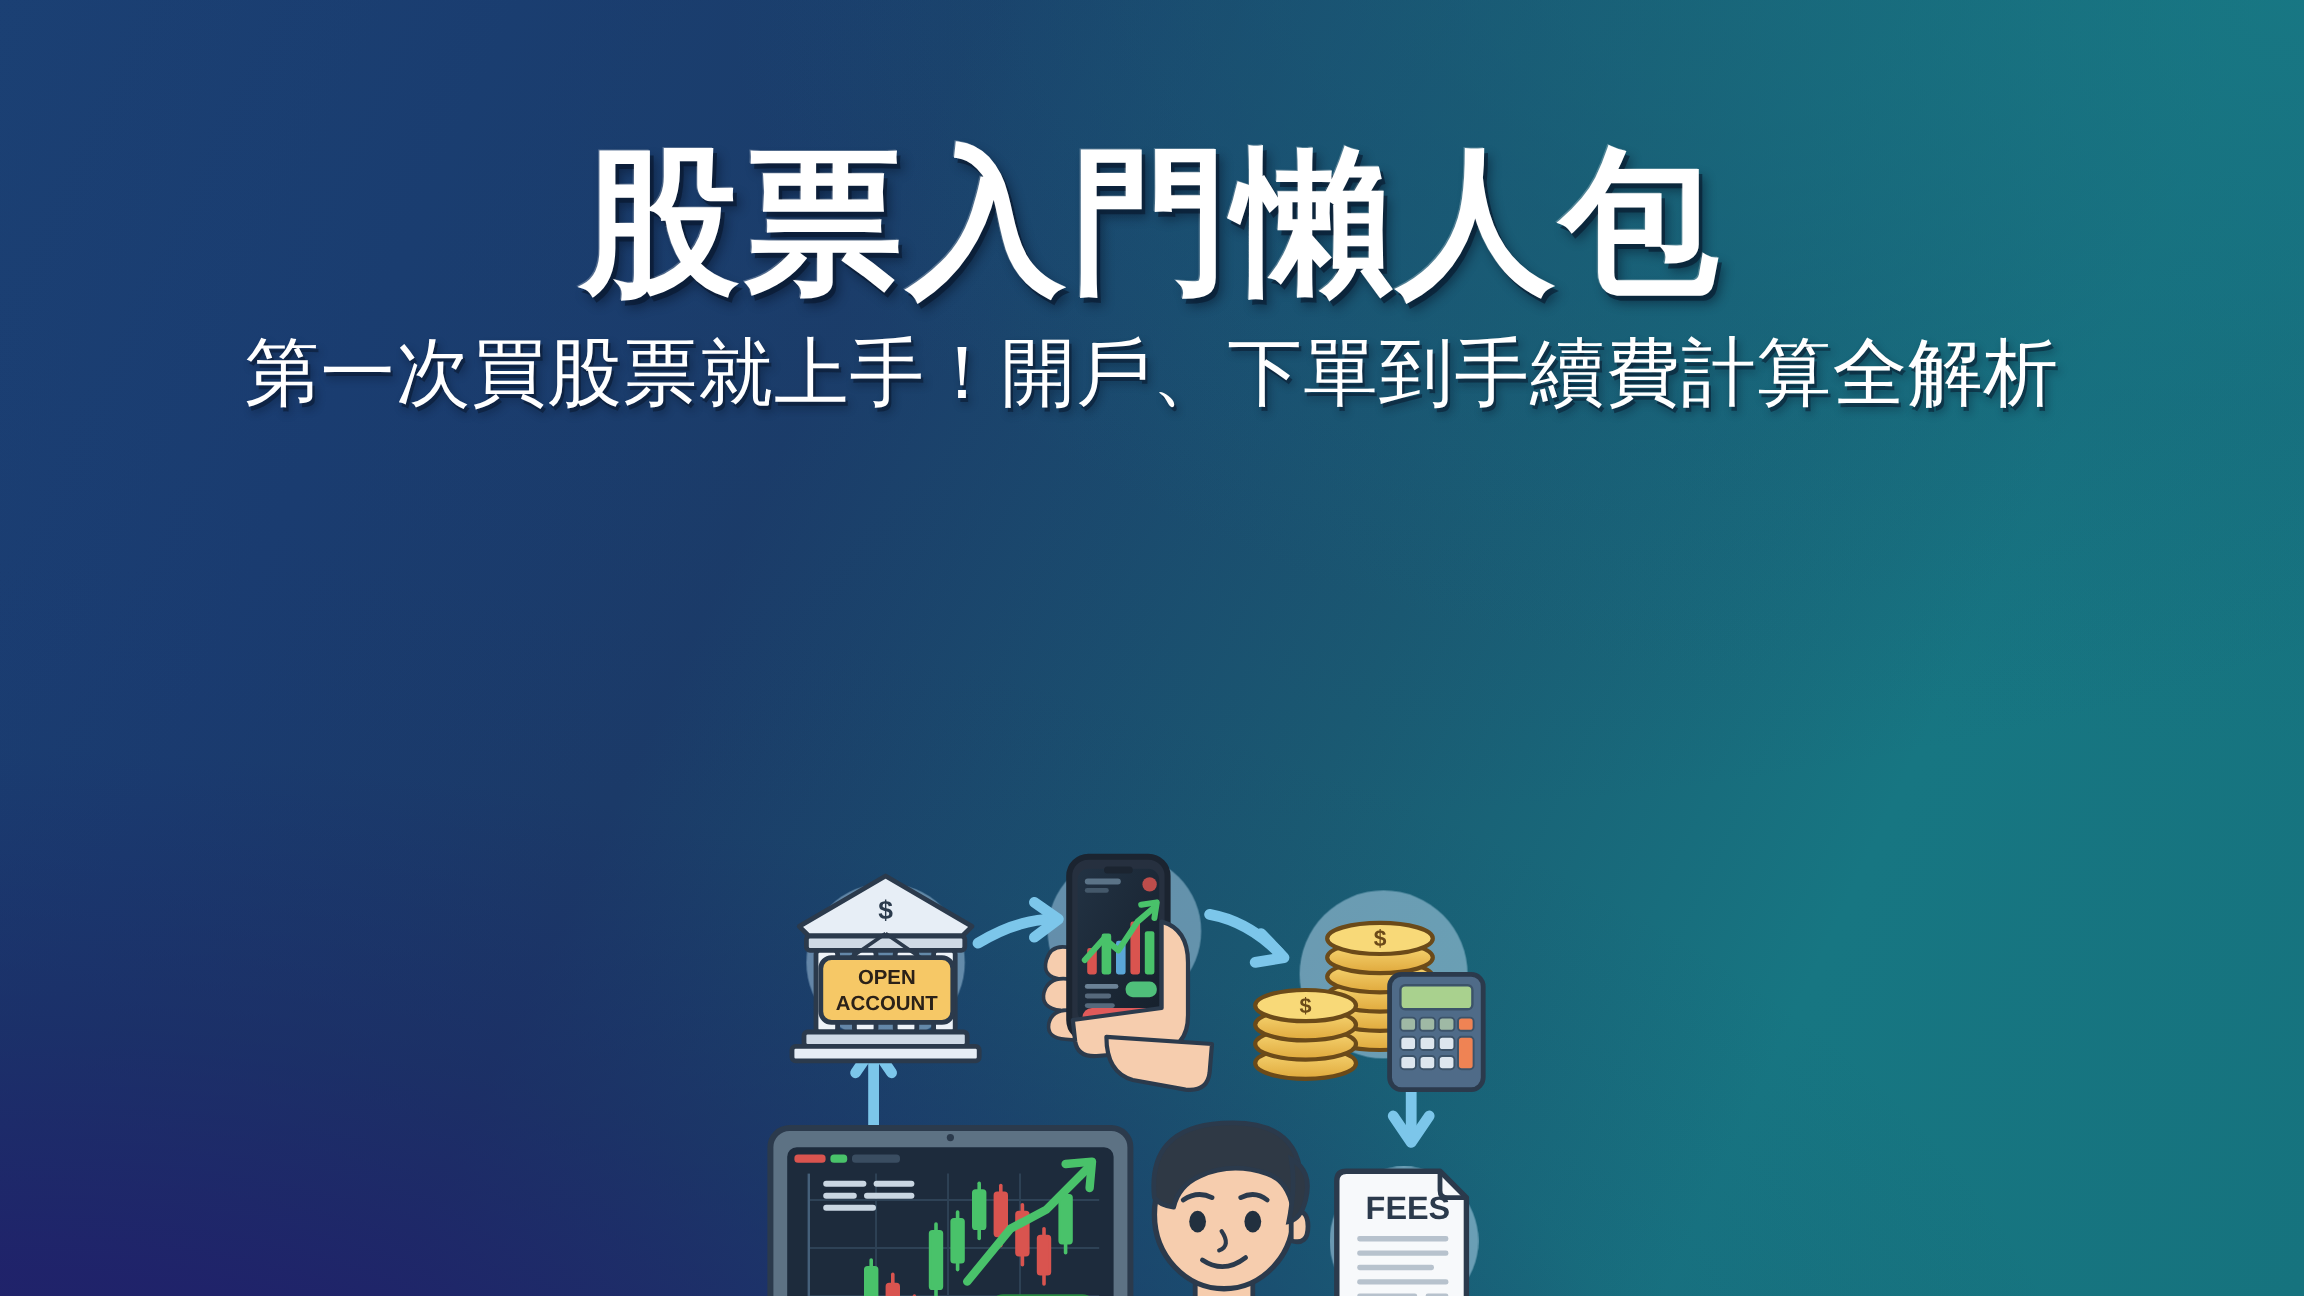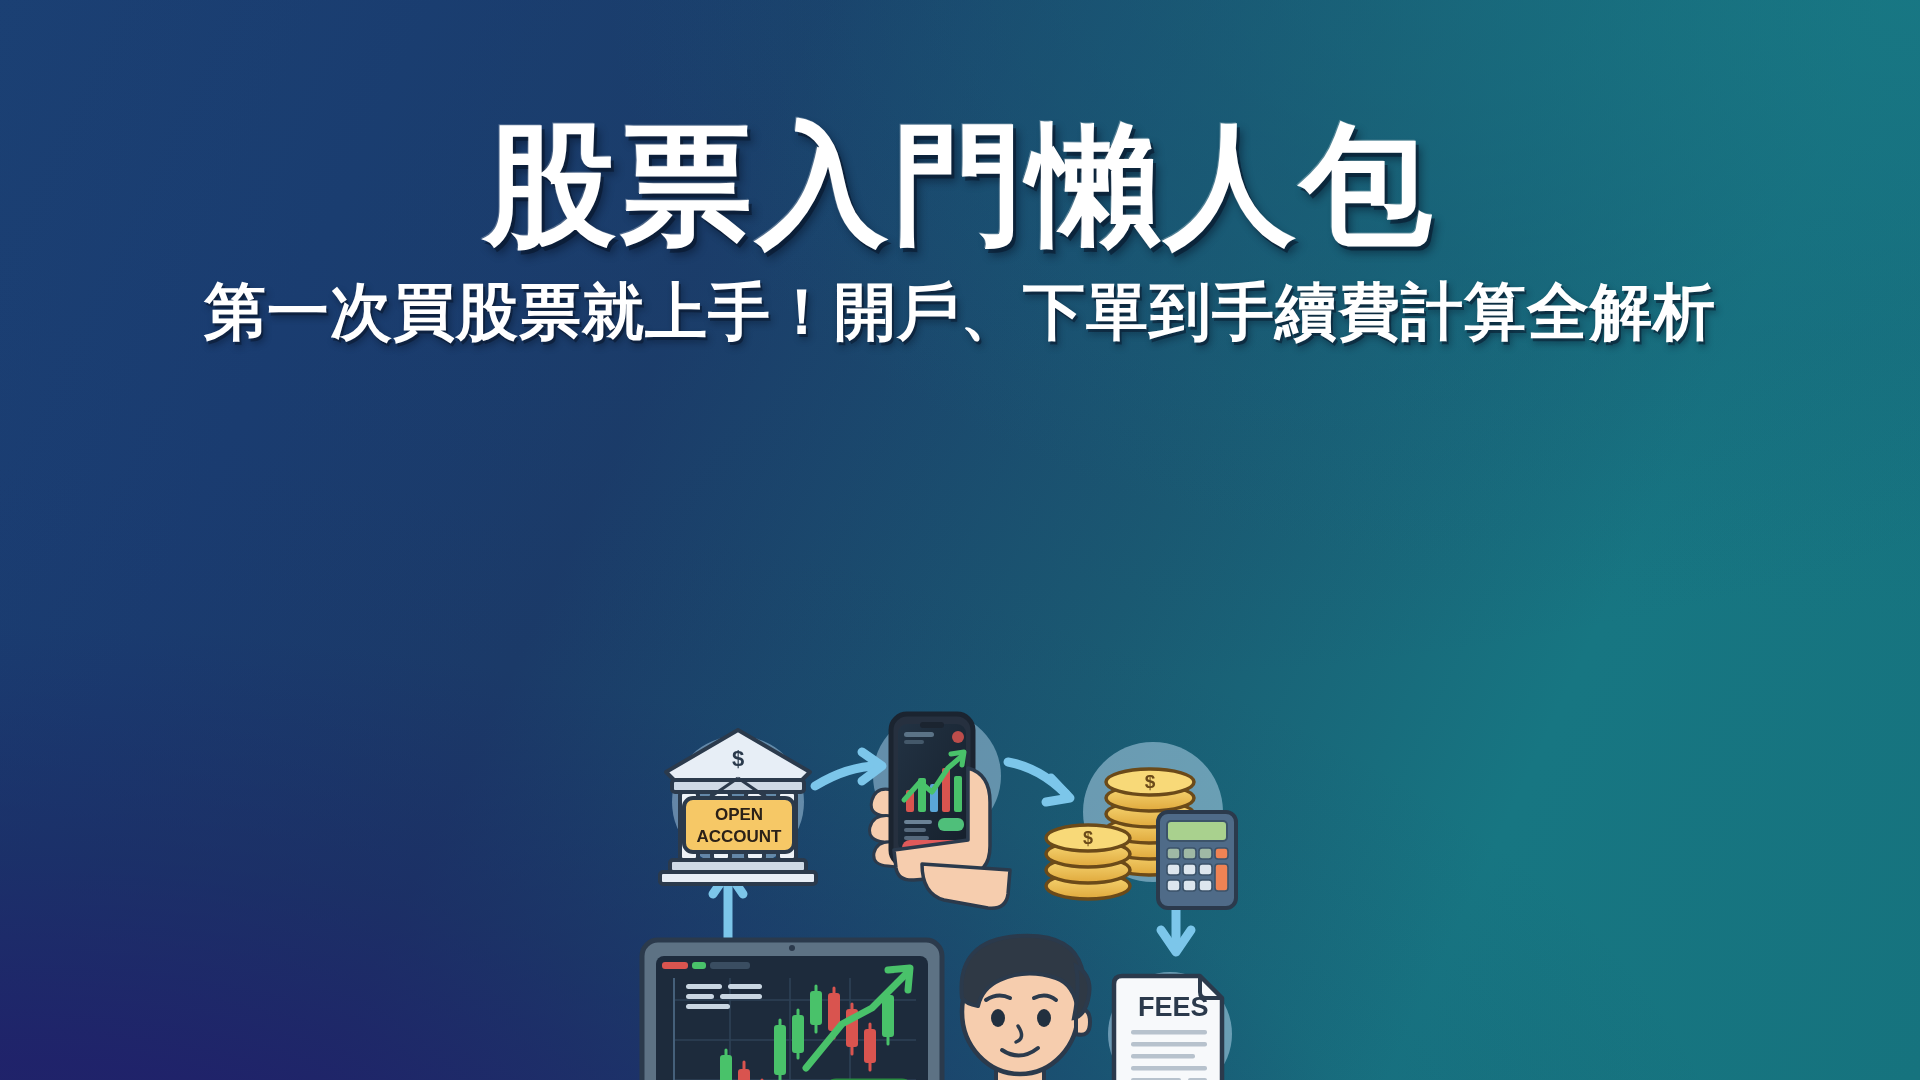--- a/index.html
+++ b/index.html
@@ -53,21 +53,21 @@
     white-space: nowrap;
     text-shadow:
        3px 4px 0 rgba(8,20,40,0.55),
        5px 7px 9px rgba(5,14,30,0.45),
       -1px -1px 0 rgba(255,255,255,0.25);
   }
   .sub-title {
     margin: 26px 0 0 0;
     font-size: 62px;
     line-height: 1.08;
-    font-weight: 700;
+    font-weight: 400;
     color: #ffffff;
     letter-spacing: 1px;
     white-space: nowrap;
     text-shadow:
        2px 3px 0 rgba(8,20,40,0.5),
        3px 5px 7px rgba(5,14,30,0.42);
   }
 
   
   .illustration {

